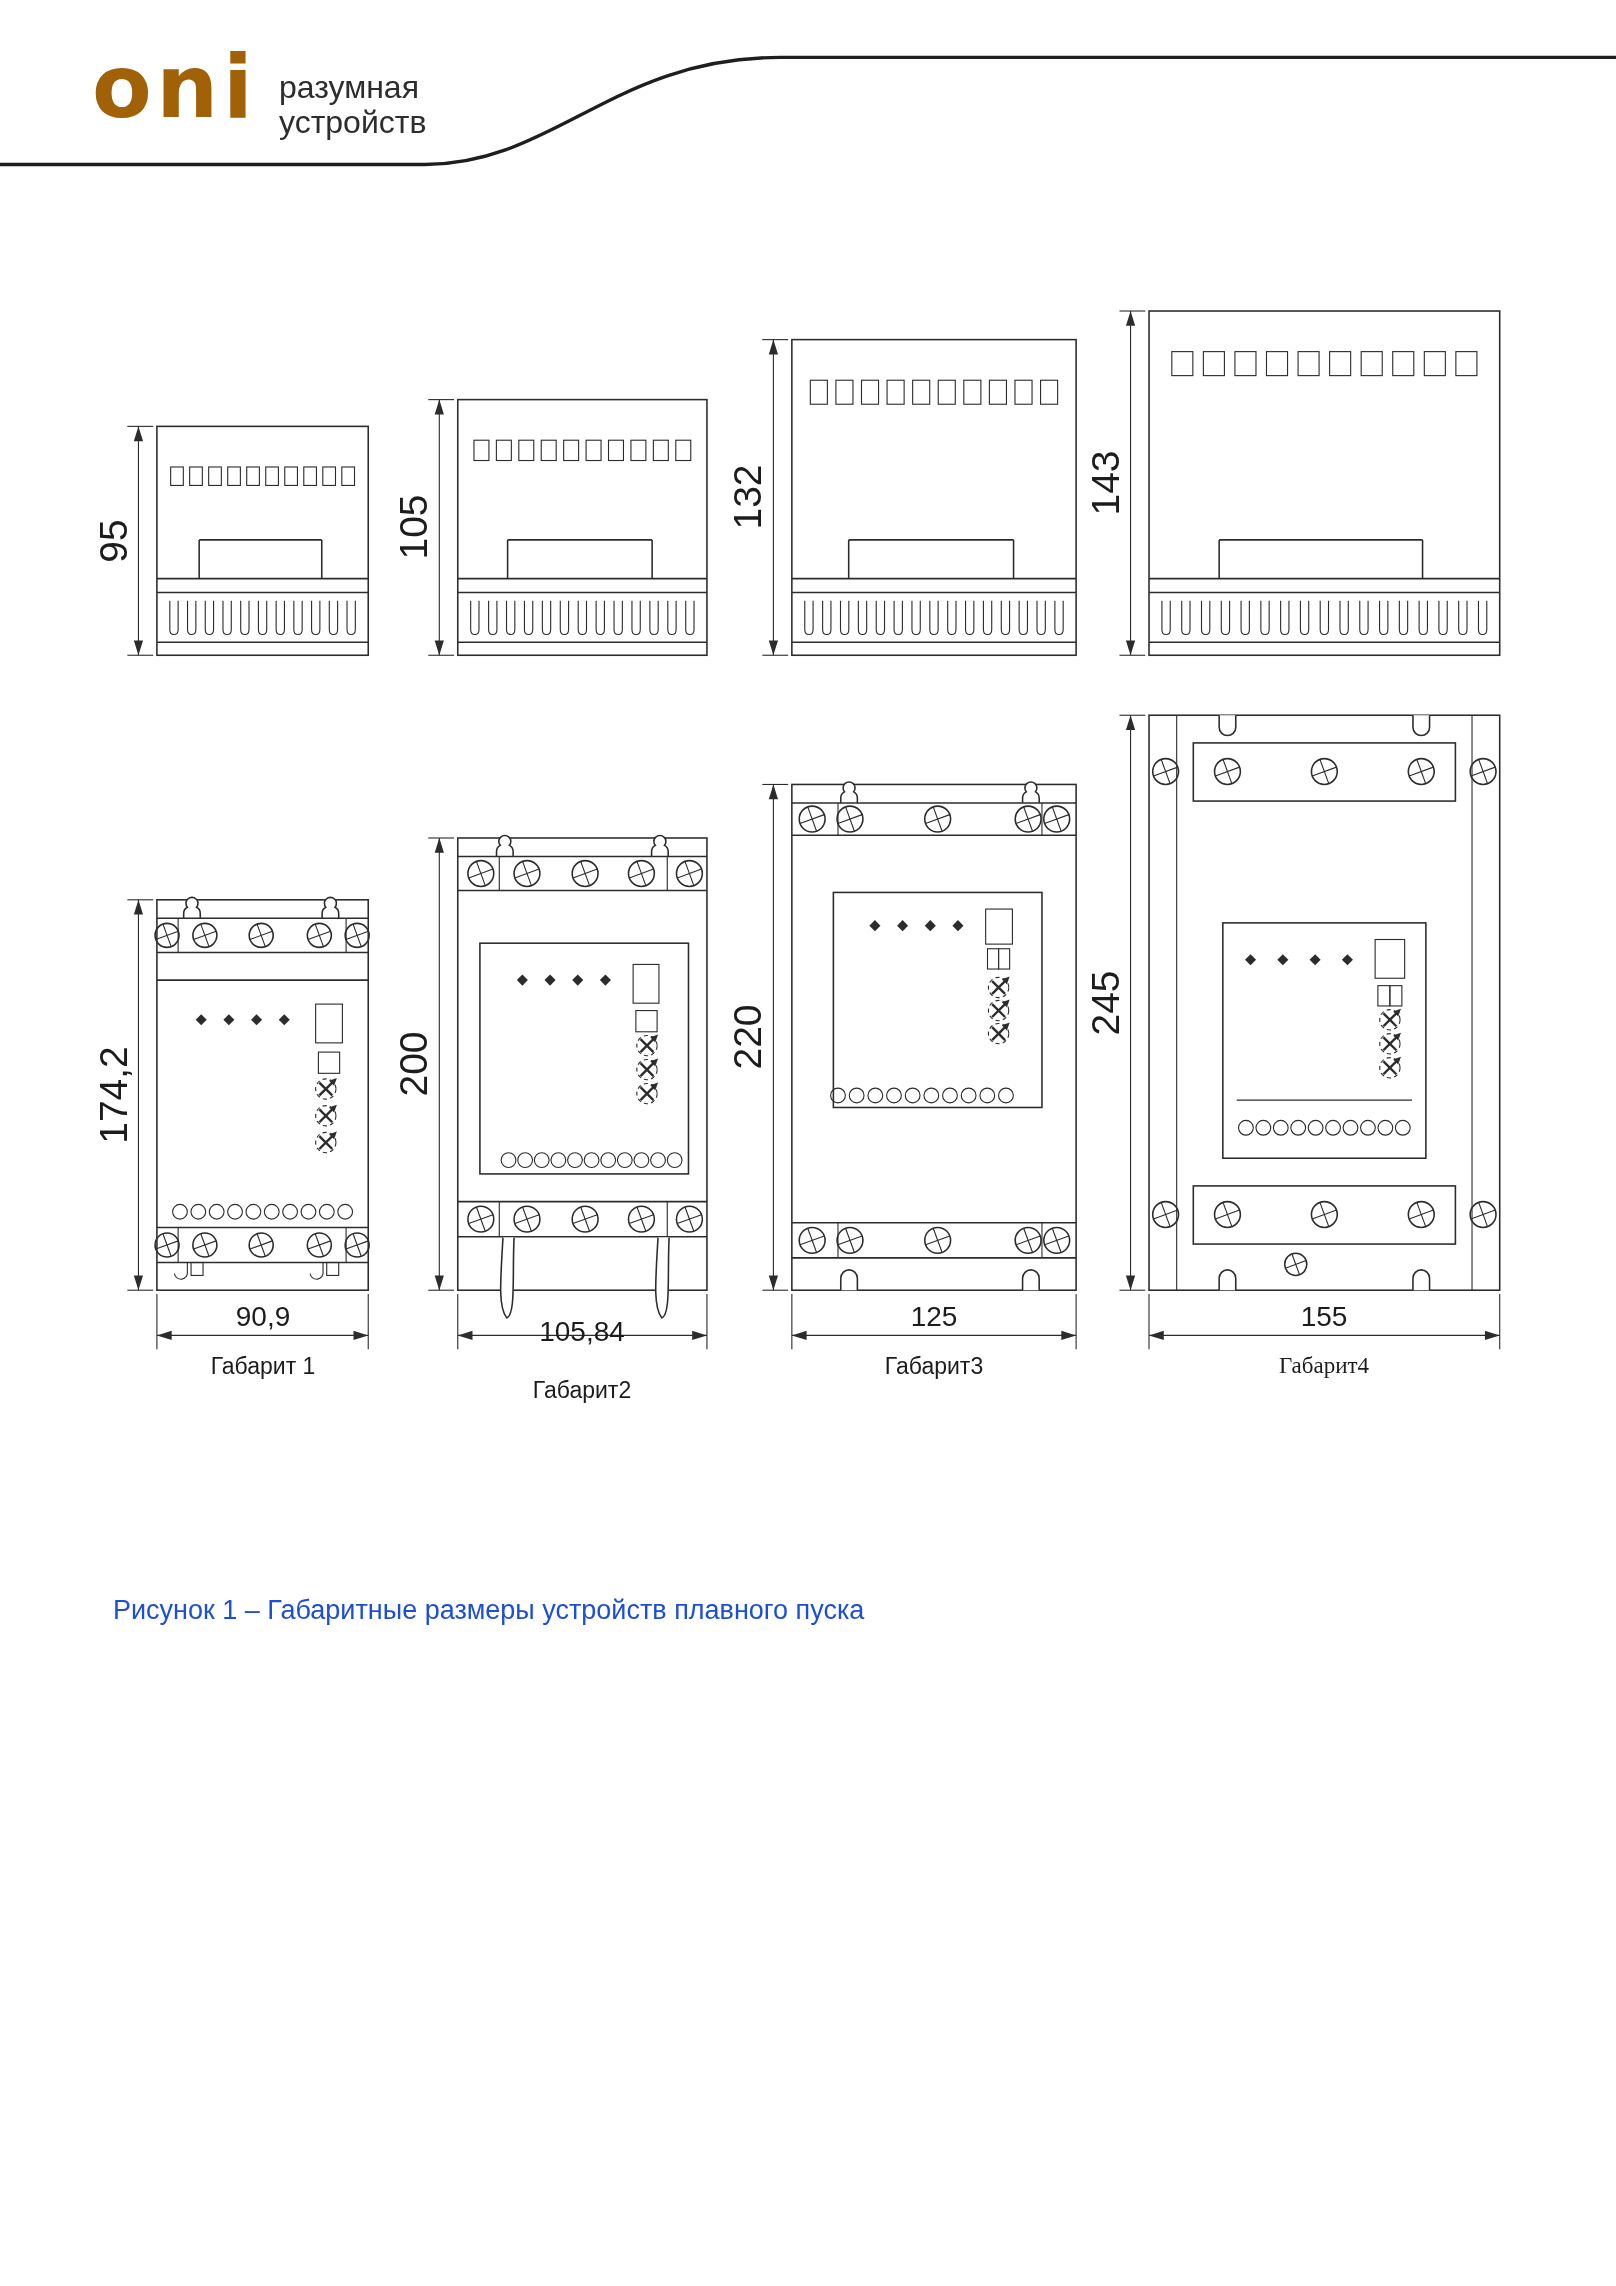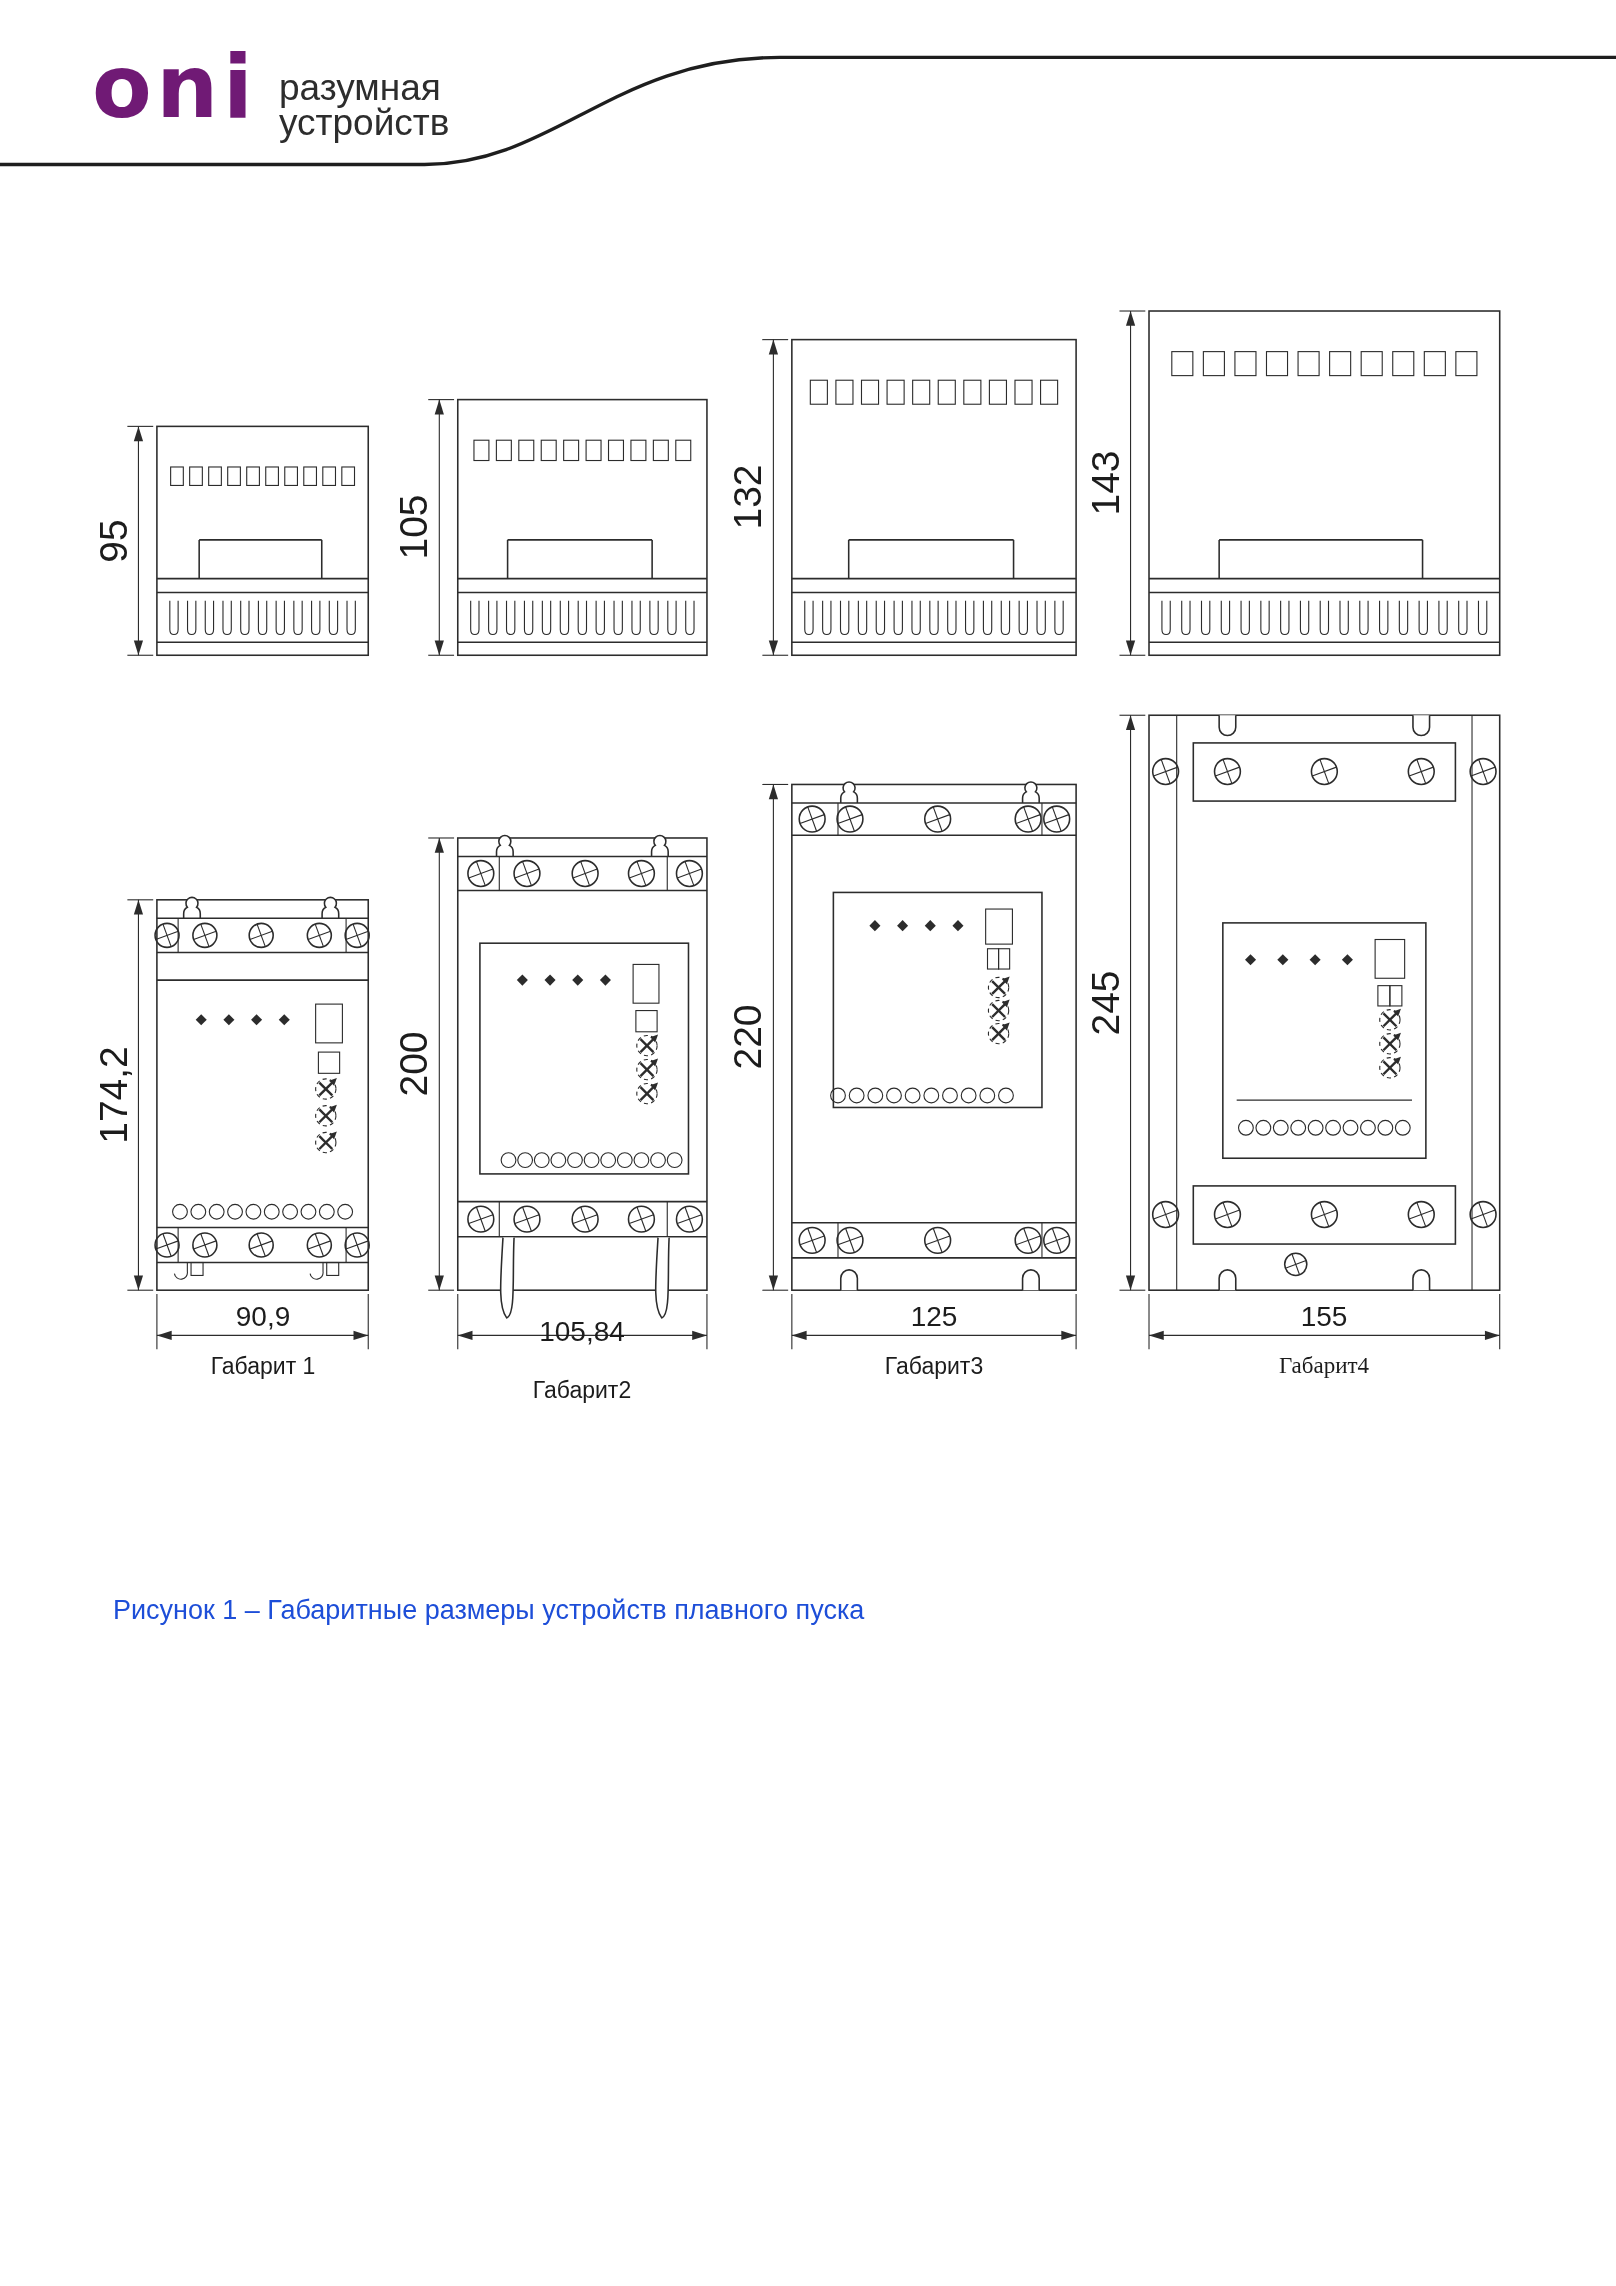--- a/index.html
+++ b/index.html
@@ -1,20 +1,20 @@
 <!DOCTYPE html>
 <html style="font-size:14.8px"><head>
 <meta charset="utf-8">
 <style>
   html,body{margin:0;padding:0;background:#ffffff}
   .page{position:relative;width:1616px;height:2286px;background:#fff;
         font-family:"Liberation Sans",sans-serif;overflow:hidden}
   .logo{position:absolute;left:92px;top:44px;font-family:"DejaVu Sans",sans-serif;
-        font-weight:bold;font-size:87px;letter-spacing:4.6px;color:#701a75;line-height:1}
-  .tagline{position:absolute;left:279px;top:70px;font-size:37px;line-height:35px;color:#2d2d2d}
+        font-weight:bold;font-size:87px;letter-spacing:4.6px;color:#a16207;line-height:1}
+  .tagline{position:absolute;left:279px;top:70px;font-size:32px;line-height:35px;color:#2d2d2d}
   .hdr-svg{position:absolute;left:0;top:0}
   #drawings{position:absolute;left:0;top:0}
   #labels{position:absolute;left:0;top:0;width:1616px;height:2286px;pointer-events:none}
   .caption{position:absolute;left:113px;top:1595px;font-size:27px;color:#1d4ed8}
   .dim{position:absolute;white-space:nowrap;color:#1c1c1c}
   .dim-v{transform:translate(-50%,-50%) rotate(-90deg);font-size:39px}
   .dim-h{transform:translate(-50%,-50%);font-size:28px}
   .fig-name{position:absolute;white-space:nowrap;color:#1c1c1c;
             transform:translate(-50%,-50%);font-size:23px}
   .s{fill:none;stroke:#2c2c2c;stroke-width:1.7}

